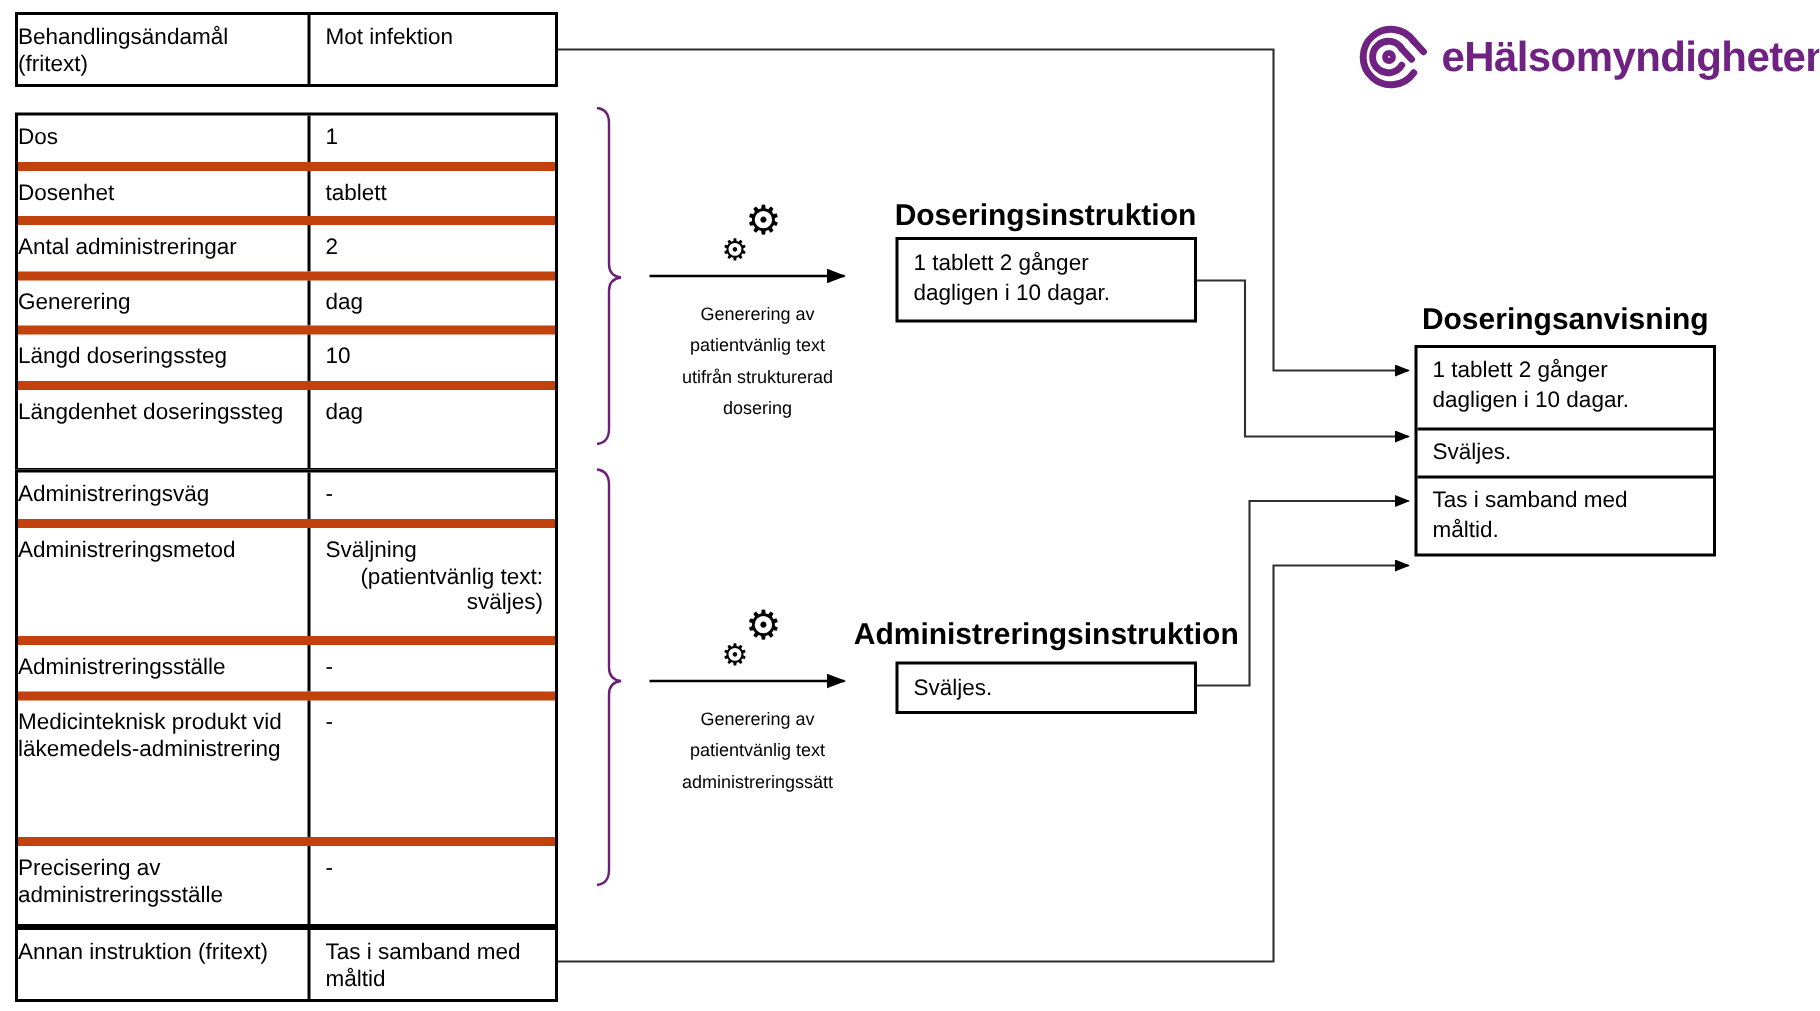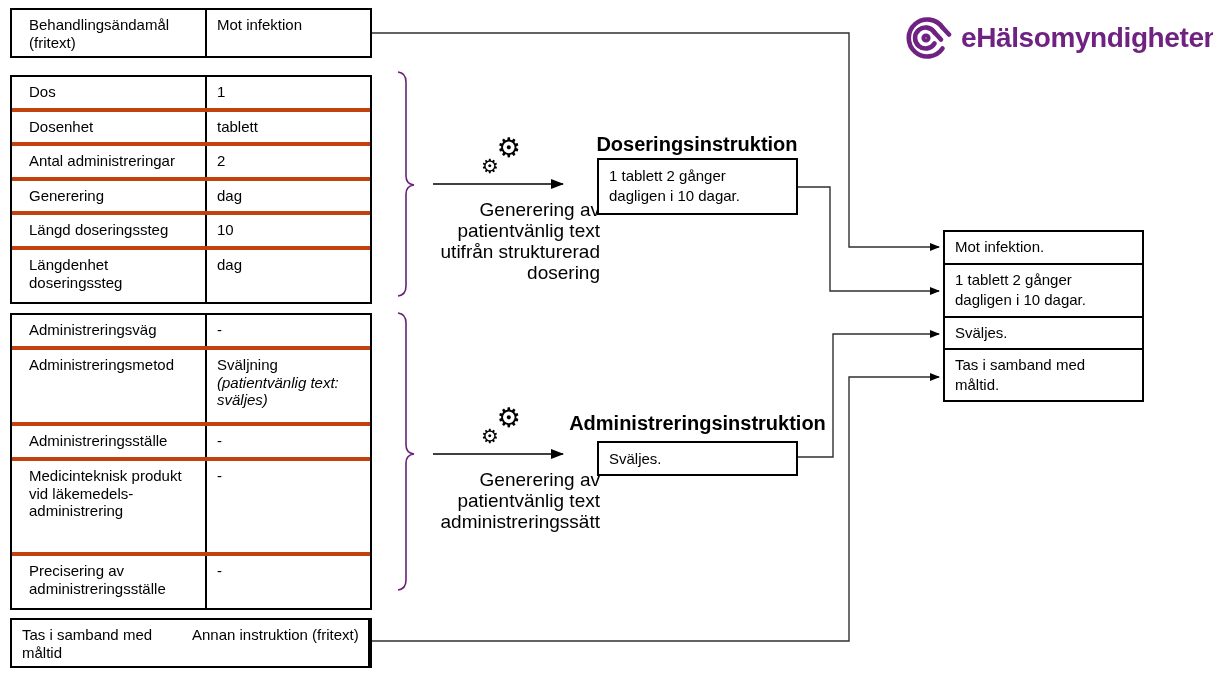--- a/index.html
+++ b/index.html
@@ -3,36 +3,36 @@
 <meta charset="utf-8">
 <style>
   html,body{margin:0;padding:0;background:#fff;}
   #canvas{
     position:relative;width:1213px;height:674px;background:#ffffff;
     font-family:"Liberation Sans",sans-serif;font-size:15px;color:#000;
     overflow:hidden;
   }
   
   .tbl{position:absolute;background:#fff;border:2px solid #000;display:flex;flex-direction:column;box-sizing:border-box;}
-  .trow{display:flex;border-top:4px solid #c2410c;}
+  .trow{display:flex;border-top:6px solid #c2410c;}
   .trow:first-child{border-top:none;}
-  .tcell{box-sizing:border-box;padding:6px 8px 4px 17px;line-height:17.5px;}
+  .tcell{box-sizing:border-box;padding:6px 8px 4px 0;line-height:17.5px;}
   .tlabel{width:195px;flex:none;border-right:2px solid #000;}
   .tvalue{flex:1;padding-left:10px;}
-  .note-italic{font-style:italic;display:block;}
+  .note-italic{display:block;text-align:right;}
   
   .overlay{position:absolute;left:0;top:0;pointer-events:none;}
   .conn{stroke:#2f2f2f;stroke-width:1.4;fill:none;}
   .genarrow{stroke:#000;stroke-width:1.7;fill:none;}
   .brace{stroke:#6a2077;stroke-width:1.6;fill:none;}
   
   .gears{position:absolute;width:40px;height:44px;color:#000;}
   .gears .big{position:absolute;right:0;top:0;font-size:27px;line-height:1;font-family:"DejaVu Sans",sans-serif;}
   .gears .small{position:absolute;left:0;bottom:2px;font-size:20px;line-height:1;font-family:"DejaVu Sans",sans-serif;}
-  .proc-caption{position:absolute;width:190px;text-align:right;line-height:21px;font-size:19px;}
+  .proc-caption{position:absolute;width:190px;text-align:center;line-height:21px;font-size:12px;}
   .squiggle{text-decoration:underline wavy #e03a3a;text-decoration-thickness:1px;text-underline-offset:3px;}
   
   .box-heading{position:absolute;font-weight:bold;font-size:20px;text-align:center;}
   .instr-box{position:absolute;border:2px solid #000;box-sizing:border-box;padding:6px 10px;line-height:20px;background:#fff;}
   
   .result-box{position:absolute;left:943px;top:230px;width:201px;border:2px solid #000;background:#fff;box-sizing:border-box;}
   .result-cell{border-top:2px solid #000;padding:5px 10px;line-height:20px;box-sizing:border-box;}
   .result-cell:first-child{border-top:none;}
   
   .logo{position:absolute;left:902px;top:13px;display:flex;align-items:center;gap:9px;}
@@ -117,22 +117,22 @@
       <div class="tcell tvalue">-</div>
     </div>
     <div class="trow" style="min-height:52px;justify-content:center;">
       <div class="tcell tlabel">Precisering av administreringsställe</div>
       <div class="tcell tvalue">-</div>
     </div>
   </div>
 
   <div class="tbl" style="left:10px;top:618px;width:362px;height:50px;">
     <div class="trow" style="flex:1;">
+      <div class="tcell tlabel">Annan instruktion (fritext)</div>
       <div class="tcell tvalue">Tas i samband med måltid</div>
-      <div class="tcell tlabel">Annan instruktion (fritext)</div>
     </div>
   </div>
 
   <div class="gears" style="left:481px;top:134px;">
     <span class="big">⚙</span>
     <span class="small">⚙</span>
   </div>
   <div class="proc-caption" style="left:410px;top:199px;">
     <div>Generering av</div>
     <div>patientvänlig text</div>
@@ -149,22 +149,22 @@
     <div>patientvänlig text</div>
     <div>administreringssätt</div>
   </div>
 
   <div class="box-heading" style="left:572px;top:133px;width:250px;">Doseringsinstruktion</div>
   <div class="instr-box" style="left:597px;top:158px;width:201px;height:57px;">1 tablett 2 gånger dagligen i 10 dagar.</div>
 
   <div class="box-heading" style="left:560px;top:412px;width:275px;">Administreringsinstruktion</div>
   <div class="instr-box" style="left:597px;top:441px;width:201px;height:35px;">Sväljes.</div>
 
+  <div class="box-heading" style="left:943px;top:202px;width:201px;">Doseringsanvisning</div>
   <div class="result-box">
-    <div class="result-cell" style="min-height:31px;">Mot infektion.</div>
     <div class="result-cell" style="min-height:53px;">1 tablett 2 gånger dagligen i 10 dagar.</div>
     <div class="result-cell" style="min-height:31px;">Sväljes.</div>
     <div class="result-cell" style="min-height:52px;">Tas i samband med måltid.</div>
   </div>
 
   <div class="logo">
     <svg width="50" height="50" viewBox="0 0 50 50">
       <g stroke="#702283" fill="none" stroke-width="4.6" stroke-linecap="round">
         <path d="M40.5 14.5 A18.5 18.5 0 1 0 40.5 35.5"></path>
         <path d="M40.5 14.5 L47 21.5"></path>

